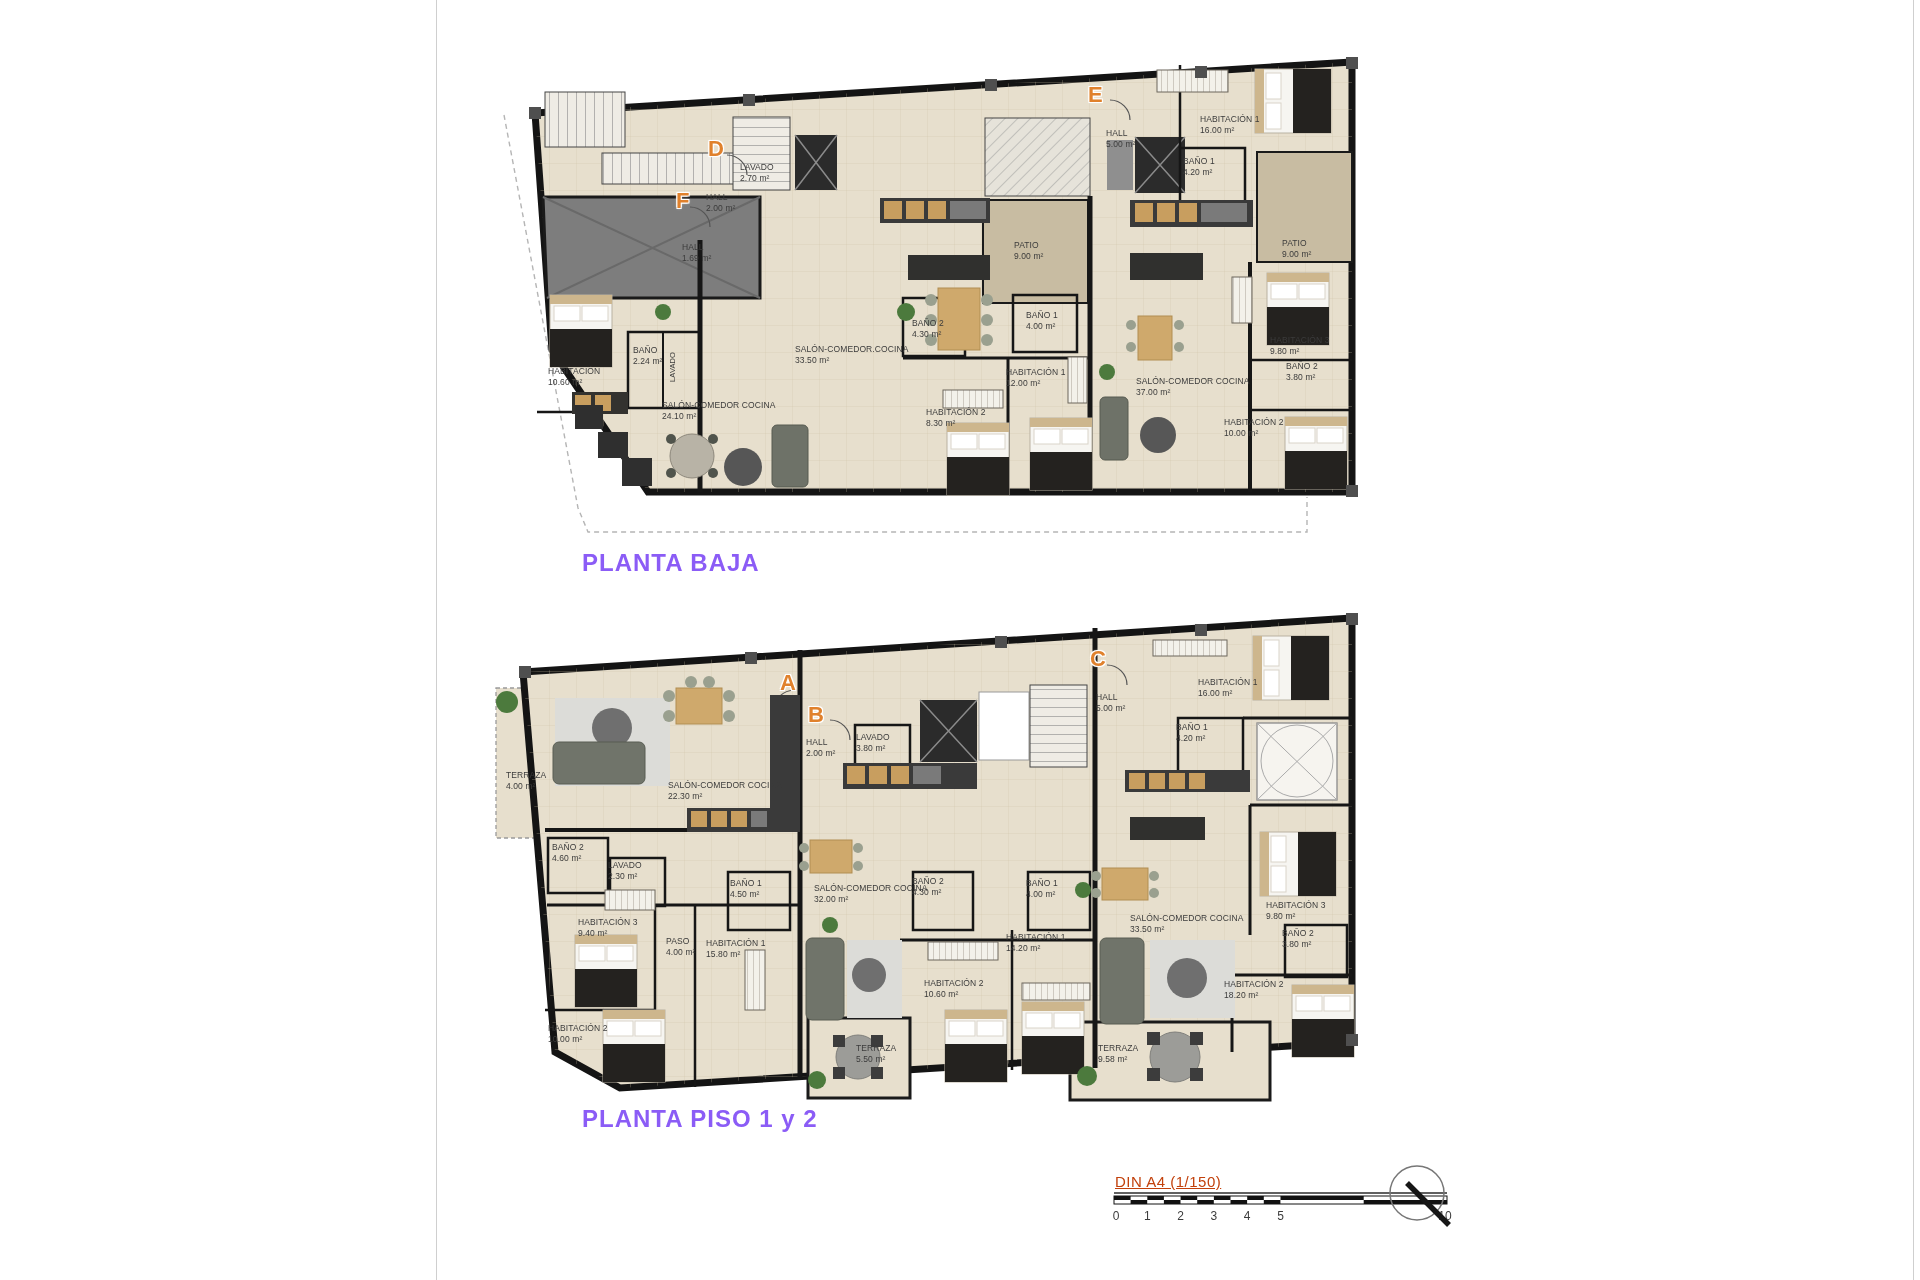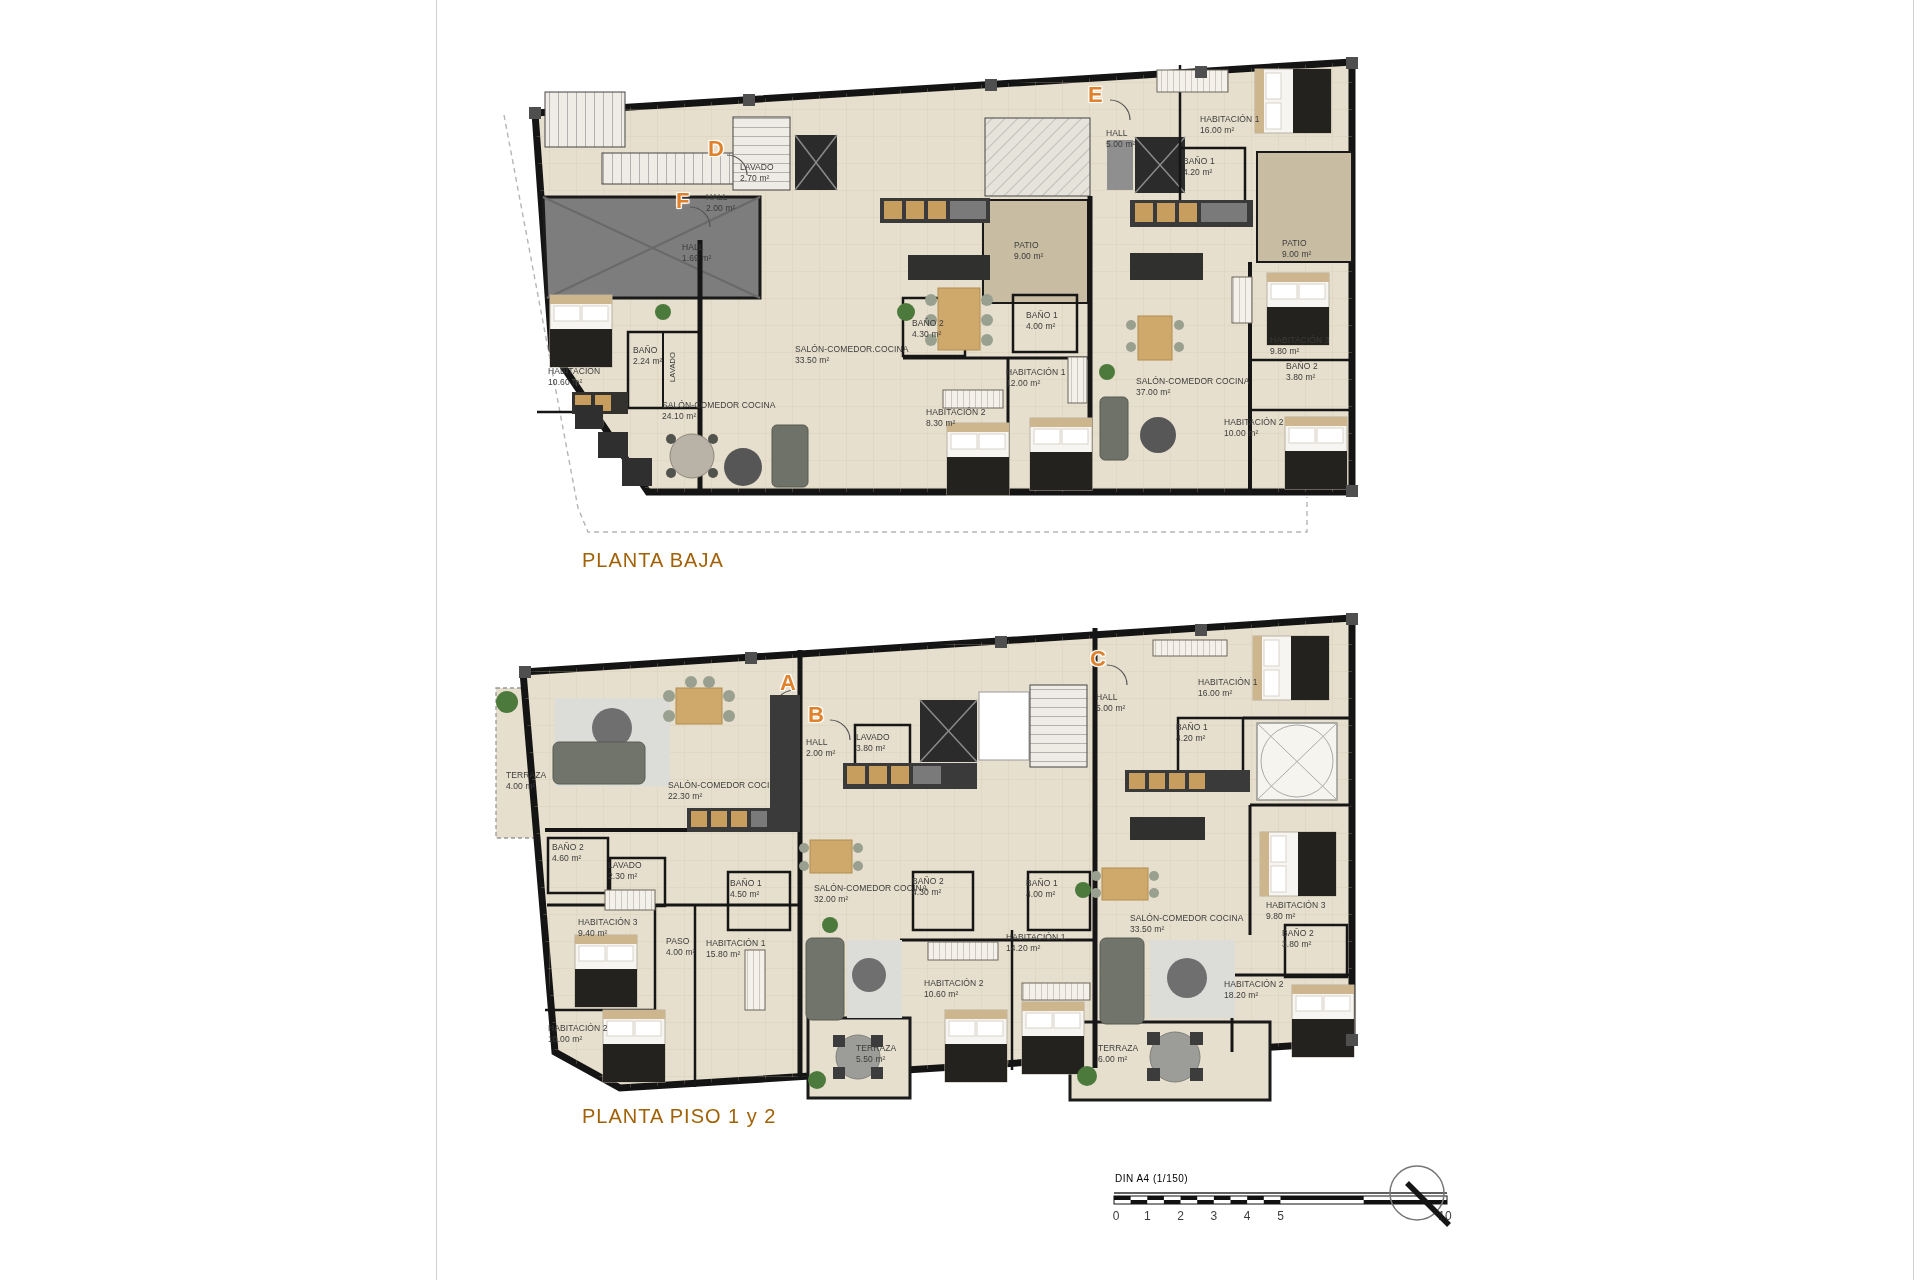--- a/index.html
+++ b/index.html
@@ -5,22 +5,22 @@
   html,body{margin:0;padding:0;background:#fff;}
   body{width:1920px;height:1280px;position:relative;overflow:hidden;
        font-family:"Liberation Sans",sans-serif;}
   .page-line{position:absolute;top:0;width:1px;height:1280px;background:#cfcfcf;}
   .plan-svg{position:absolute;}
   .rl{position:absolute;color:#3b3b3b;font-size:8.5px;line-height:1.25;letter-spacing:.1px;z-index:5;}
   .rl span{display:block;white-space:nowrap;}
   .rl.vert{writing-mode:vertical-rl;transform:rotate(180deg);font-size:7.5px;}
   .unit-letter{position:absolute;font-size:22px;font-weight:bold;color:#e0812c;z-index:6;
       text-shadow:-1px -1px 0 #fff,1px -1px 0 #fff,-1px 1px 0 #fff,1px 1px 0 #fff,0 0 3px #fff;}
-  .plan-title{position:absolute;font-size:20px;font-weight:400;letter-spacing:1px;color:#a16207;z-index:6;}
-  .scale-label{position:absolute;font-size:10px;color:#000000;letter-spacing:.5px;z-index:6;}
+  .plan-title{position:absolute;font-size:24px;font-weight:700;letter-spacing:1px;color:#8b5cf6;z-index:6;}
+  .scale-label{position:absolute;font-size:15px;color:#c2410c;letter-spacing:.5px;z-index:6;text-decoration:underline;}
 </style>
 </head>
 <body>
 
 <div class="page-line" style="left:436px"></div>
 <div class="page-line" style="left:1913px"></div>
 
 <svg class="plan-svg" style="left:495px;top:55px" width="870" height="480" viewBox="0 0 870 480">
   <defs>
     <pattern id="ptile" width="27" height="27" patternUnits="userSpaceOnUse">
@@ -521,21 +521,21 @@
 <div class="rl" style="left:1282px;top:928px">
     <span>BAÑO 2</span>
     <span>3.80 m²</span>
   </div>
 <div class="rl" style="left:1224px;top:979px">
     <span>HABITACIÓN 2</span>
     <span>18.20 m²</span>
   </div>
 <div class="rl" style="left:1098px;top:1043px">
     <span>TERRAZA</span>
-    <span>6.00 m²</span>
+    <span>9.58 m²</span>
   </div>
 
 <div class="plan-title" style="left:582px;top:549px">PLANTA BAJA</div>
 <div class="plan-title" style="left:582px;top:1105px">PLANTA PISO 1 y 2</div>
 
 <div class="scale-label" style="left:1115px;top:1173px">DIN A4 (1/150)</div>
 <svg class="plan-svg" style="left:1113px;top:1192px" width="345" height="36" viewBox="0 0 345 36">
   <path d="M1 1H334" stroke="#2b2b2b" stroke-width="1.5"></path>
   <rect x="1" y="4" width="333" height="8" fill="#ffffff" stroke="#111" stroke-width="1"></rect>
   <g fill="#111">

